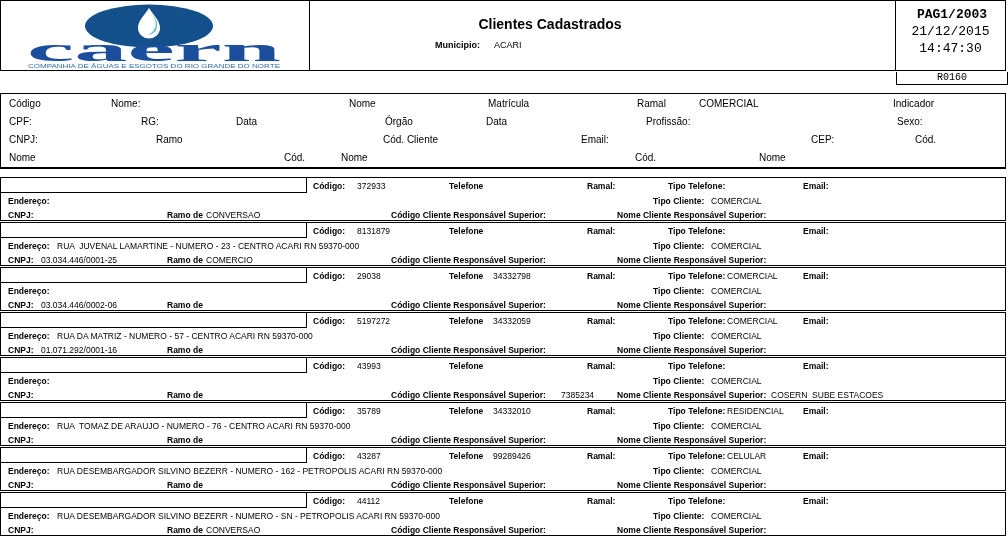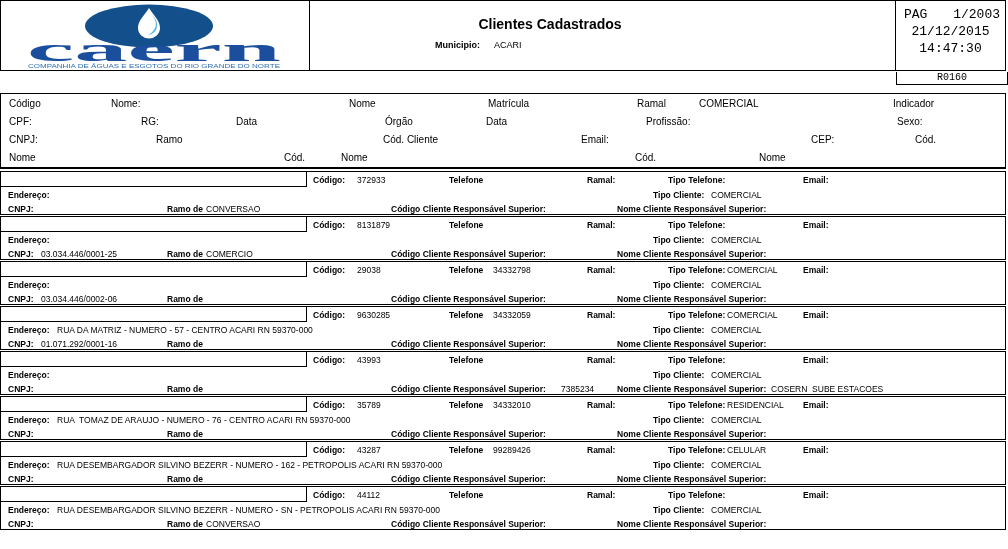--- a/index.html
+++ b/index.html
@@ -13,42 +13,42 @@
   .header-box {
     position:absolute; left:0; top:1; width:1006px; height:71px;
     border:1px solid #000; display:flex;
   }
   .logo-cell { width:309px; border-right:1px solid #000; position:relative; overflow:hidden; }
   .title-cell { flex:1; position:relative; }
   .pag-cell {
     width:110px; border-left:1px solid #000; position:relative;
     font-family:"Liberation Mono", monospace; font-size:13px; padding-top:5px;
   }
-  .pag-row1 { display:flex; justify-content:space-between; padding:0 5px 0 8px; line-height:17px; }
+  .pag-row1 { display:flex; justify-content:center; padding:0 5px 0 8px; line-height:17px;font-weight:bold; }
   .pag-center { text-align:center; line-height:17px; }
   .r0160-box {
     position:absolute; left:896px; top:72px; width:112px; height:13px;
     border:1px solid #000; border-top:none; text-align:center;
     font-family:"Liberation Mono", monospace; font-size:10px; line-height:11px;
   }
   .report-title { position:absolute; left:90px; top:15px; width:300px; text-align:center;
     font-size:14px; font-weight:bold; }
   .municipio-line { position:absolute; left:125px; top:39px; font-size:9px; }
   .municipio-line .lbl { font-weight:bold; }
   .municipio-line .val { margin-left:14px; }
 
   
   .filter-box {
     position:absolute; left:0; top:93px; width:1006px; height:76px;
     border:1px solid #000; border-bottom-width:2px;
   }
   .fl { position:absolute; font-size:10px; white-space:pre; line-height:12px; }
 
   
-  #records { position:absolute; left:0; top:171px; width:1008px; }
+  #records { position:absolute; left:0; top:177px; width:1008px; }
   .record {
     position:relative; width:1006px; height:44px;
     border:1px solid #000; margin-bottom:1px; background:#fff;
   }
   .record .f { position:absolute; white-space:pre; line-height:12px; }
   .record .lbl { font-weight:bold; font-size:8.5px; }
   .record .val { font-size:8.5px; }
   .name-box {
     position:absolute; left:0; top:0; width:306px; height:15px;
     border-right:1px solid #000; border-bottom:1px solid #000;
@@ -156,20 +156,21 @@
     <span class="f lbl" style="left:448px;top:2px">Telefone</span>
     <span class="f val" style="left:492px;top:2px"></span>
     <span class="f lbl" style="left:586px;top:2px">Ramal:</span>
     <span class="f val" style="left:622px;top:2px"></span>
     <span class="f lbl" style="left:667px;top:2px">Tipo Telefone:</span>
     <span class="f val" style="left:726px;top:2px"></span>
     <span class="f lbl" style="left:802px;top:2px">Email:</span>
     <span class="f val" style="left:840px;top:2px"></span>
 
     <span class="f lbl" style="left:7px;top:17px">Endereço:</span>
+    <span class="f val" style="left:56px;top:17px">RUA  JUVENAL LAMARTINE - NUMERO - 23 - CENTRO ACARI RN 59370-000</span>
     <span class="f lbl" style="left:652px;top:17px">Tipo Cliente:</span>
     <span class="f val" style="left:710px;top:17px">COMERCIAL</span>
 
     <span class="f lbl" style="left:7px;top:31px">CNPJ:</span>
     <span class="f val" style="left:40px;top:31px">03.034.446/0001-25</span>
     <span class="f lbl" style="left:166px;top:31px">Ramo de</span>
     <span class="f val" style="left:205px;top:31px">COMERCIO</span>
     <span class="f lbl" style="left:390px;top:31px">Código Cliente Responsável Superior:</span>
     <span class="f val" style="left:560px;top:31px"></span>
     <span class="f lbl" style="left:616px;top:31px">Nome Cliente Responsável Superior:</span>
@@ -203,21 +204,21 @@
     <span class="f val" style="left:560px;top:31px"></span>
     <span class="f lbl" style="left:616px;top:31px">Nome Cliente Responsável Superior:</span>
     <span class="f val" style="left:770px;top:31px"></span>
   </div>
 
   <div class="record">
     <div class="name-box">
       
     </div>
     <span class="f lbl" style="left:312px;top:2px">Código:</span>
-    <span class="f val" style="left:356px;top:2px">9630285</span>
+    <span class="f val" style="left:356px;top:2px">5197272</span>
     <span class="f lbl" style="left:448px;top:2px">Telefone</span>
     <span class="f val" style="left:492px;top:2px">34332059</span>
     <span class="f lbl" style="left:586px;top:2px">Ramal:</span>
     <span class="f val" style="left:622px;top:2px"></span>
     <span class="f lbl" style="left:667px;top:2px">Tipo Telefone:</span>
     <span class="f val" style="left:726px;top:2px">COMERCIAL</span>
     <span class="f lbl" style="left:802px;top:2px">Email:</span>
     <span class="f val" style="left:840px;top:2px"></span>
 
     <span class="f lbl" style="left:7px;top:17px">Endereço:</span>

